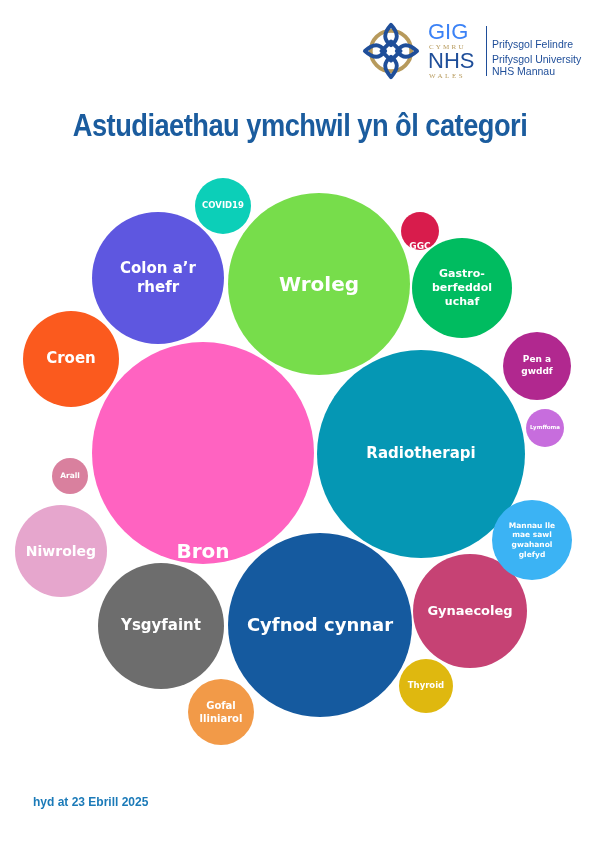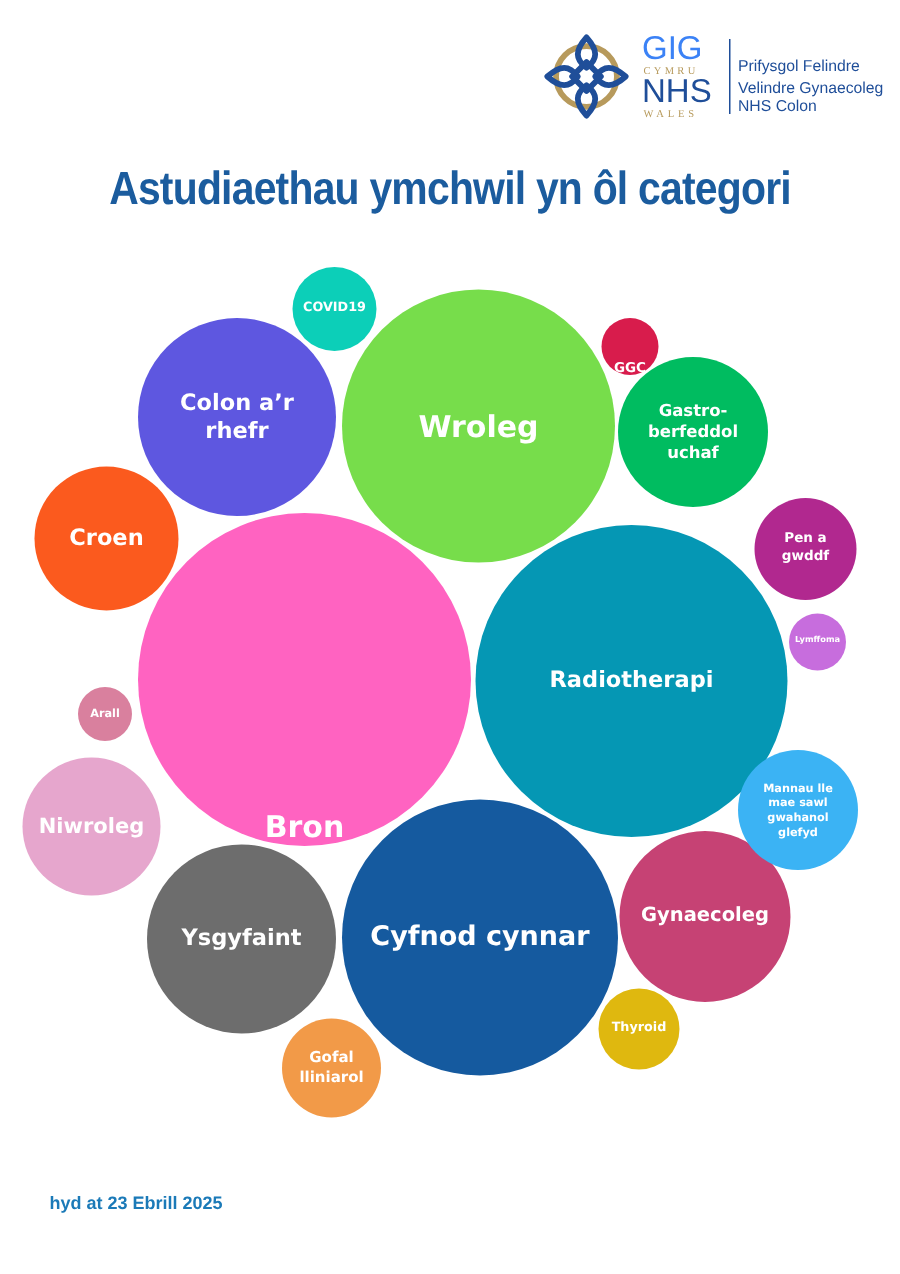--- a/index.html
+++ b/index.html
@@ -38,22 +38,22 @@
       <path d="M57 30 C48 22, 42 22, 36 30 C42 38, 48 38, 57 30 Z"></path>
       <rect x="23" y="23" width="14" height="14" transform="rotate(45 30 30)"></rect>
     </g>
   </svg>
   <div class="logo-gig">GIG</div>
   <div class="logo-cymru">CYMRU</div>
   <div class="logo-nhs">NHS</div>
   <div class="logo-wales">WALES</div>
   <div class="logo-divider"></div>
   <div class="logo-text l2">Prifysgol Felindre</div>
-  <div class="logo-text l3">Velindre Gynaecoleg</div>
-  <div class="logo-text l4">NHS Colon</div>
+  <div class="logo-text l3">Prifysgol University</div>
+  <div class="logo-text l4">NHS Mannau</div>
 </div>
 
 <div class="title">Astudiaethau ymchwil yn ôl categori</div>
 
 <div id="bubble-chart">
     <div class="bubble" style="left: 92px; top: 342px; width: 222px; height: 222px; background: rgb(255, 99, 193); align-items: flex-end;">
       <span style="font-size: 20px;">Bron</span>
     </div>
     <div class="bubble" style="left: 317px; top: 350px; width: 208px; height: 208px; background: rgb(5, 151, 180);">
       <span style="font-size: 15px;">Radiotherapi</span>

